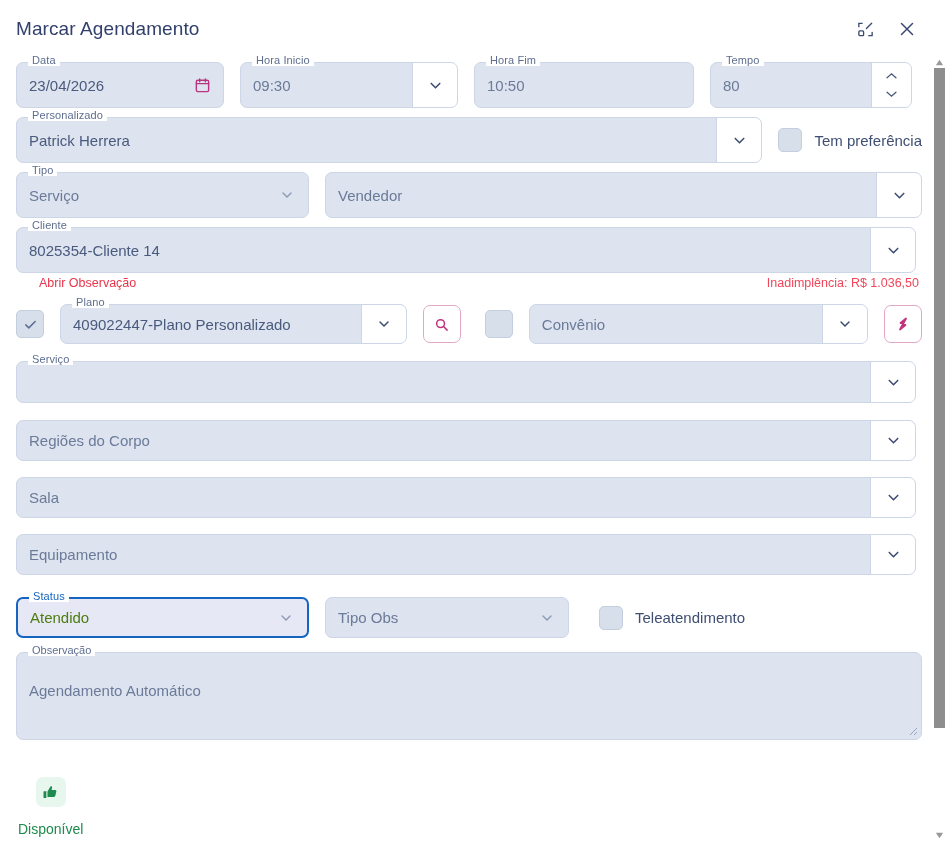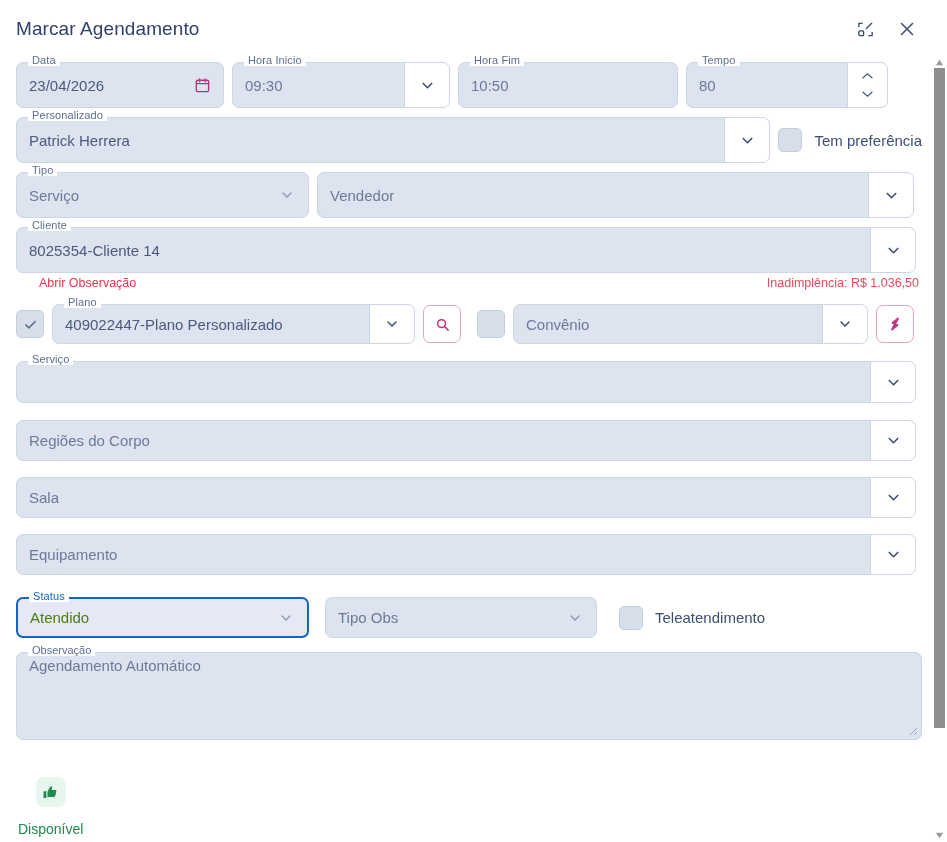--- a/index.html
+++ b/index.html
@@ -45,21 +45,21 @@
 
   
   .body {
     position: absolute;
     top: 58px; left: 0;
     width: 938px;
     height: 716px;
     padding: 4px 16px 0 16px;
   }
 
-  .row { display: flex; align-items: flex-end; gap: 8px; margin-bottom: 9px; }
+  .row { display: flex; align-items: flex-end; gap: 16px; margin-bottom: 9px; }
 
   
   .field {
     position: relative;
     height: 46px;
     border: 1px solid #ccd6e6;
     border-radius: 7px;
     background: #dde4ef;
     display: flex;
     align-items: center;
@@ -170,21 +170,21 @@
   }
   .chip-x { cursor: pointer; display:flex; }
 
   
   .ta {
     position: relative;
     height: 88px;
     border: 1px solid #ccd6e6;
     border-radius: 7px;
     background: #dde4ef;
-    padding: 4px 12px;
+    padding: 29px 12px;
     margin-top: 3px;
   }
   .ta .legend {
     position: absolute; top: -8px; left: 11px;
     background: #ffffff; padding: 0 4px;
     font-size: 11px; color: #5e6e90; line-height: 11px;
   }
   .ta-text { font-size: 15px; color: #6b7a99; }
   .ta-grip {
     position: absolute; right: 3px; bottom: 3px;
@@ -470,21 +470,21 @@
     <div class="row" style="margin-bottom:14px">
       <div class="field focused" style="width:293px;height:41px">
         <span class="legend">Status</span>
         <span class="val">Atendido</span>
         <span class="caret-inline">
           <svg class="chev" width="16" height="16" viewBox="0 0 18 18" fill="none" stroke="#8b98b5" stroke-width="1.5" stroke-linecap="round">
               <path d="M4.5 6.8L9 11.3l4.5-4.5"></path>
             </svg>
         </span>
       </div>
-      <div class="field" style="width:272px;height:41px;margin-left:8px">
+      <div class="field" style="width:244px;height:41px;">
         <span class="val placeholder">Tipo Obs</span>
         <span class="caret-inline">
           <svg class="chev" width="16" height="16" viewBox="0 0 18 18" fill="none" stroke="#8b98b5" stroke-width="1.5" stroke-linecap="round">
               <path d="M4.5 6.8L9 11.3l4.5-4.5"></path>
             </svg>
         </span>
       </div>
       <div class="cb-wrap" style="margin-left:14px;height:41px">
         <span class="cb"></span>
         <span class="cb-label">Teleatendimento</span>

